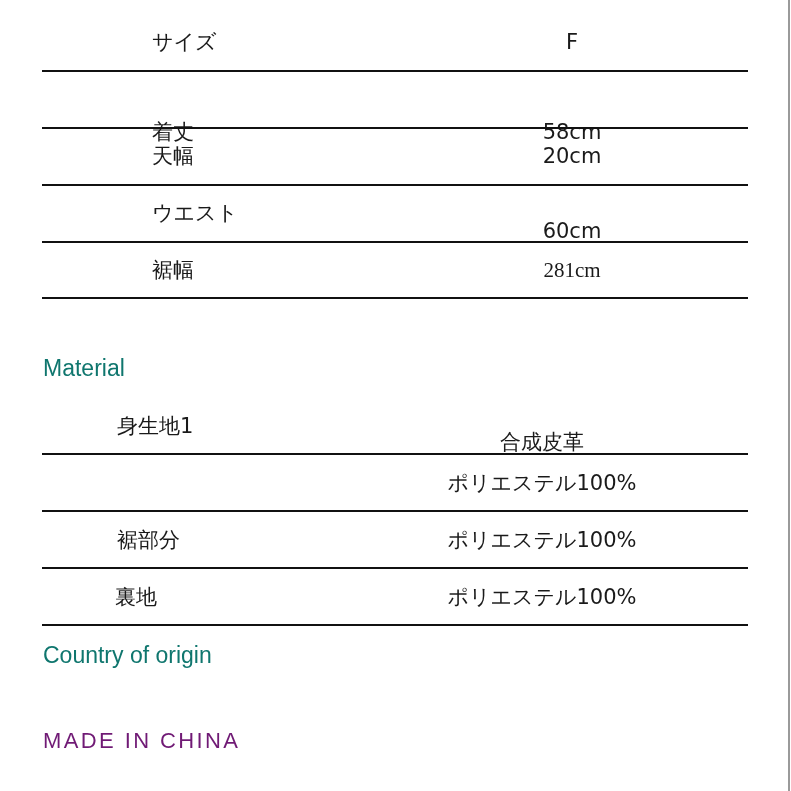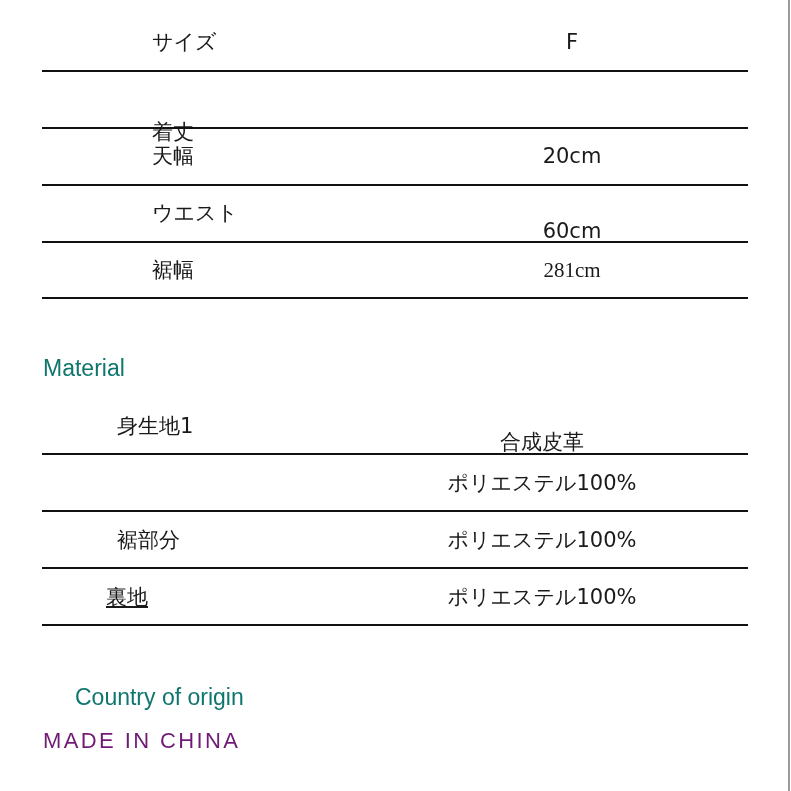--- a/index.html
+++ b/index.html
@@ -79,20 +79,21 @@
 
 <div class="table" style="top:14px;">
   <div class="row" style="top:0;">
     <span class="cell-label" style="left:110px;width:140px;">サイズ</span>
     <span class="cell-value" style="left:440px;width:180px;">F</span>
   </div>
   <div class="hline" style="top:56px;"></div>
 
   <div class="row" style="top:53px;margin-top:37px;">
     <span class="cell-label" style="left:110px;width:140px;">着丈</span>
+    <span class="cell-value" style="left:440px;width:180px;">58cm</span>
   </div>
   <div class="hline" style="top:113px;"></div>
 
   <div class="row" style="top:114px;">
     <span class="cell-label" style="left:110px;width:140px;">天幅</span>
     <span class="cell-value" style="left:440px;width:180px;">20cm</span>
   </div>
   <div class="hline" style="top:170px;"></div>
 
   <div class="row" style="top:171px;">
@@ -122,20 +123,20 @@
   </div>
   <div class="hline" style="top:112px;"></div>
 
   <div class="row" style="top:114px;">
     <span class="cell-label" style="left:75px;width:140px;">裾部分</span>
     <span class="cell-value" style="left:370px;width:260px;">ポリエステル100%</span>
   </div>
   <div class="hline" style="top:169px;"></div>
 
   <div class="row" style="top:171px;">
-    <span class="cell-label" style="left:64px;width:140px;text-decoration:underline;">裏地</span>
+    <span class="cell-label" style="left:73px;width:140px;">裏地</span>
     <span class="cell-value" style="left:370px;width:260px;">ポリエステル100%</span>
   </div>
   <div class="hline" style="top:226px;"></div>
 </div>
 
-<div class="section-title" style="top:684px;margin-left:32px;">Country of origin</div>
+<div class="section-title" style="top:642px;">Country of origin</div>
 <div class="origin-value" style="top:728px;">MADE IN CHINA</div>
 
 </body></html>

